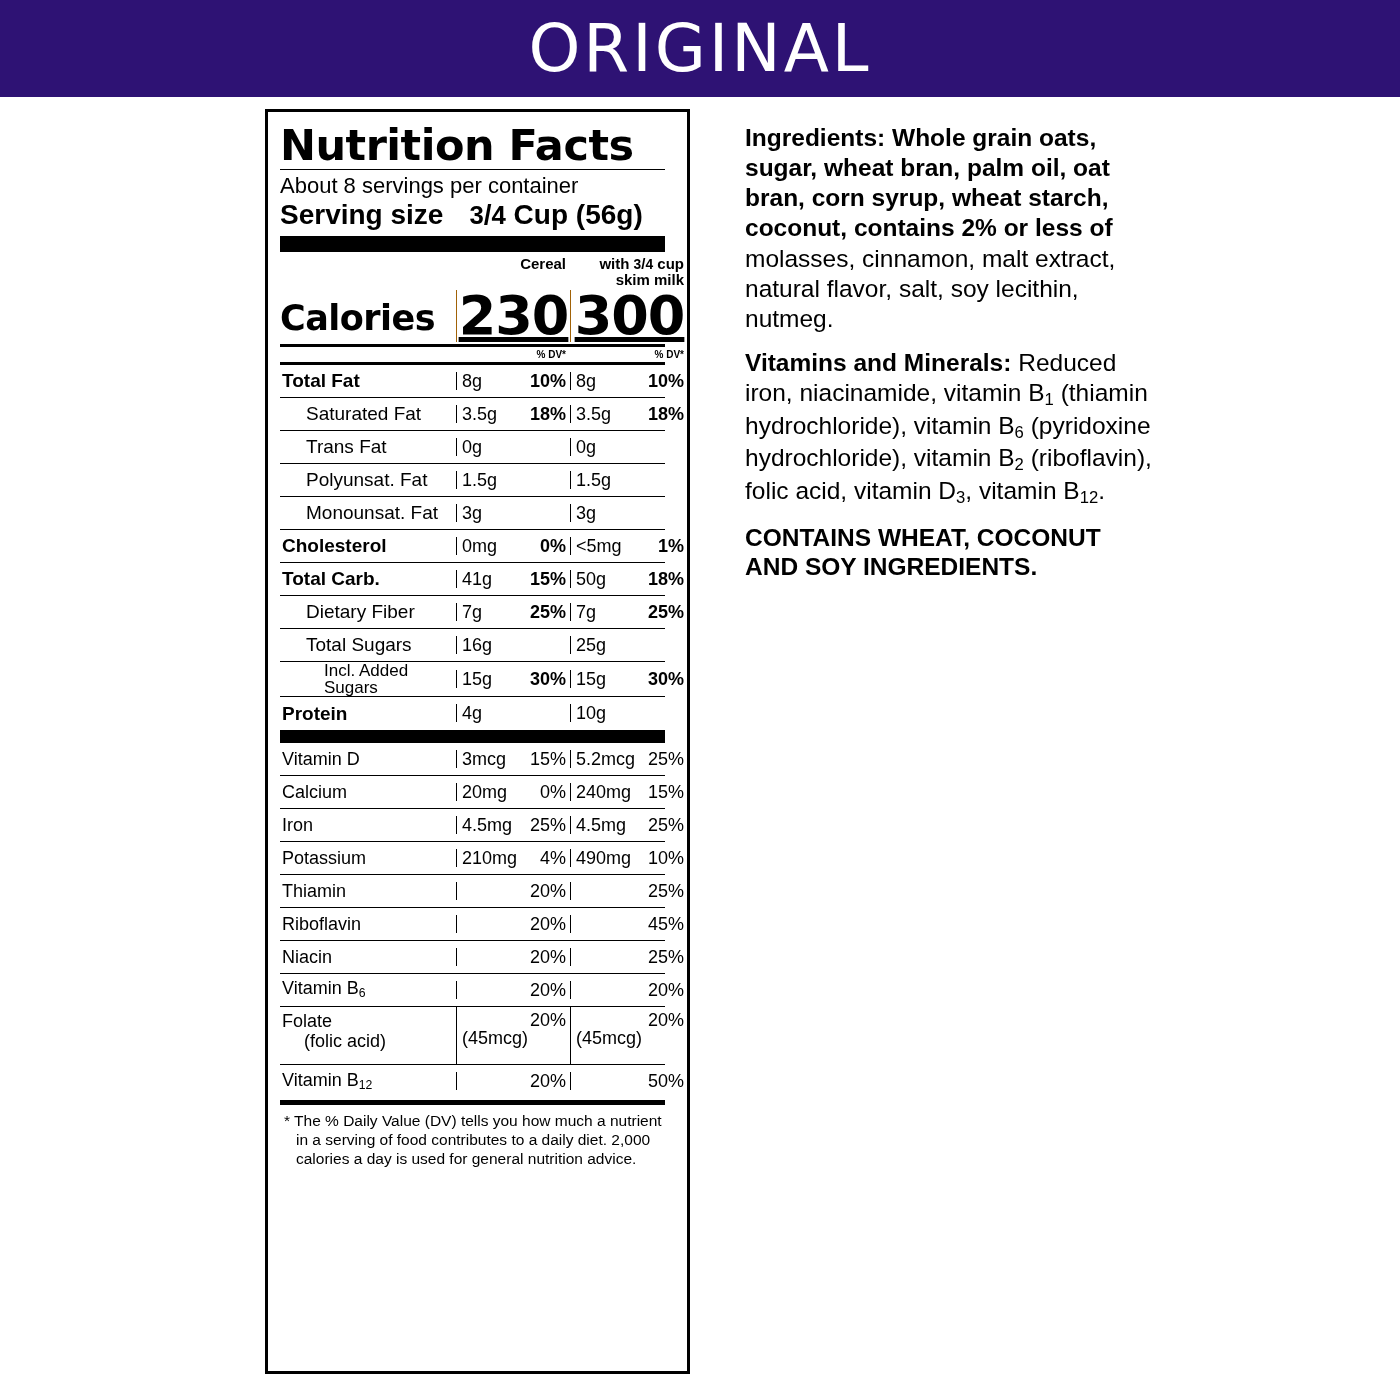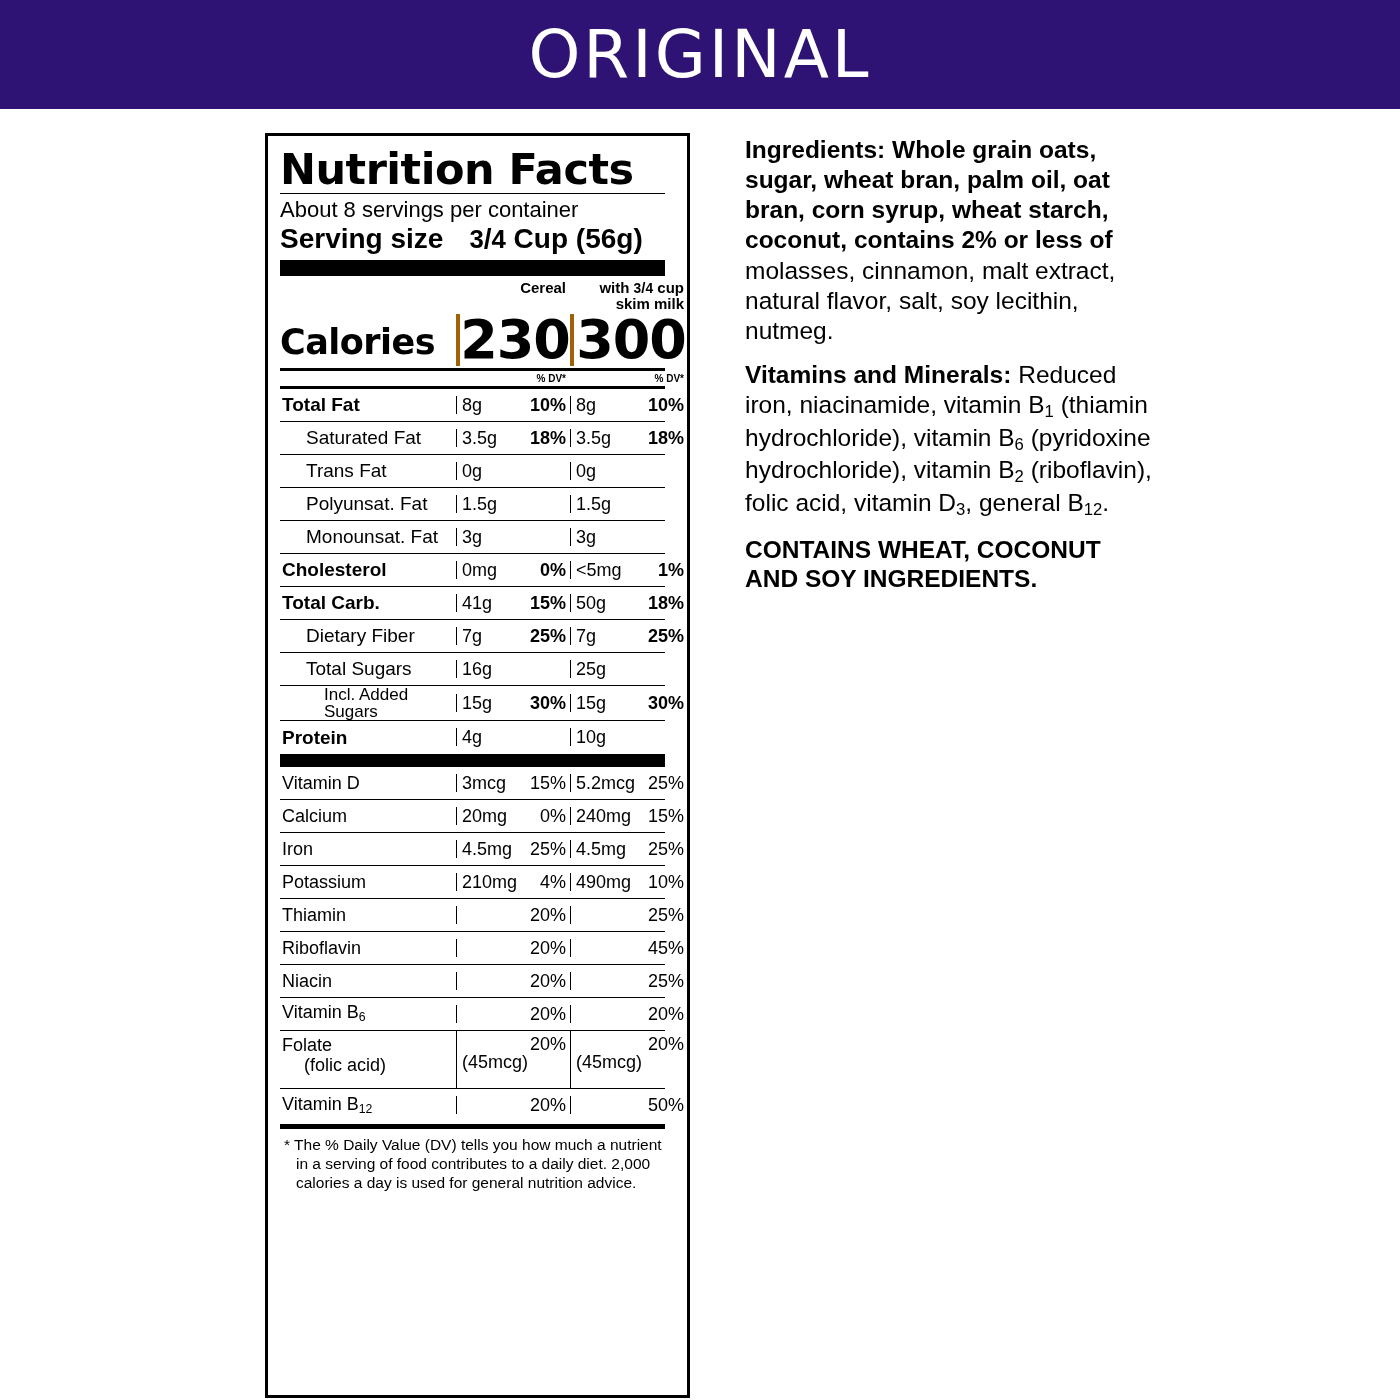--- a/index.html
+++ b/index.html
@@ -10,21 +10,21 @@
     background: #ffffff;
     font-family: "Liberation Sans", sans-serif;
     color: #000000;
     position: relative;
     overflow: hidden;
   }
 
   
   .banner {
     width: 1400px;
-    height: 109px;
+    height: 97px;
     background: #2e1274;
     display: flex;
     align-items: center;
     justify-content: center;
   }
   .banner-title {
     color: #ffffff;
     font-size: 66px;
     letter-spacing: 3px;
     font-weight: 400;
@@ -35,21 +35,21 @@
   .content {
     position: relative;
     width: 1400px;
     height: 1303px;
   }
 
   
   .nf-panel {
     position: absolute;
     left: 265px;
-    top: 24px;
+    top: 12px;
     width: 425px;
     height: 1265px;
     border: 3px solid #000;
     background: #fff;
     padding: 8px 22px 6px 12px;
     font-family: "Liberation Sans", sans-serif;
   }
   .nf-title {
     font-family: "DejaVu Sans", sans-serif;
     font-size: 43px;
@@ -105,21 +105,21 @@
     letter-spacing: -1px;
   }
   .cal-v2 {
     width: 118px; flex: 0 0 118px;
     font-size: 54px; font-weight: 700;
     font-family: "DejaVu Sans", sans-serif;
     text-align: center;
     line-height: 0.95;
     letter-spacing: -1px;
   }
-  .cal-sep-left { border-left: 4px solid #a16207; }
+  .cal-sep-left { border-left: 1px solid #a16207; text-decoration: underline; }
 
   .dv-row { display:flex; font-size: 10px; font-weight: 700; }
   .dv-a { width: 176px; flex: 0 0 176px; }
   .dv-b { width: 114px; flex: 0 0 114px; text-align: right; padding-right: 4px; }
   .dv-c { width: 118px; flex: 0 0 118px; text-align: right; padding-right: 4px; }
 
   
   .nrow {
     display: flex;
     font-size: 19px;
@@ -479,21 +479,21 @@
       <span class="fn-ind">in a serving of food contributes to a daily diet. 2,000</span>
       <span class="fn-ind">calories a day is used for general nutrition advice.</span>
     </div>
   </div>
 
   <div class="ing">
     <p>
       <b>Ingredients:</b><b> Whole grain oats, sugar, wheat bran, palm oil, oat bran, corn syrup, wheat starch, coconut, contains 2% or less of</b><span> molasses, cinnamon, malt extract, natural flavor, salt, soy lecithin, nutmeg.</span>
     </p>
     <p>
-      <b>Vitamins and Minerals:</b><span> Reduced iron, niacinamide, vitamin B</span><sub>1</sub><span> (thiamin hydrochloride), vitamin B</span><sub>6</sub><span> (pyridoxine hydrochloride), vitamin B</span><sub>2</sub><span> (riboflavin), folic acid, vitamin D</span><sub>3</sub><span>, general B</span><sub>12</sub><span>.</span>
+      <b>Vitamins and Minerals:</b><span> Reduced iron, niacinamide, vitamin B</span><sub>1</sub><span> (thiamin hydrochloride), vitamin B</span><sub>6</sub><span> (pyridoxine hydrochloride), vitamin B</span><sub>2</sub><span> (riboflavin), folic acid, vitamin D</span><sub>3</sub><span>, vitamin B</span><sub>12</sub><span>.</span>
     </p>
     <p class="allergen">
       <span>CONTAINS WHEAT, COCONUT</span><br>
       <span>AND SOY INGREDIENTS.</span>
     </p>
   </div>
 
 </div>
 
 </body></html>

